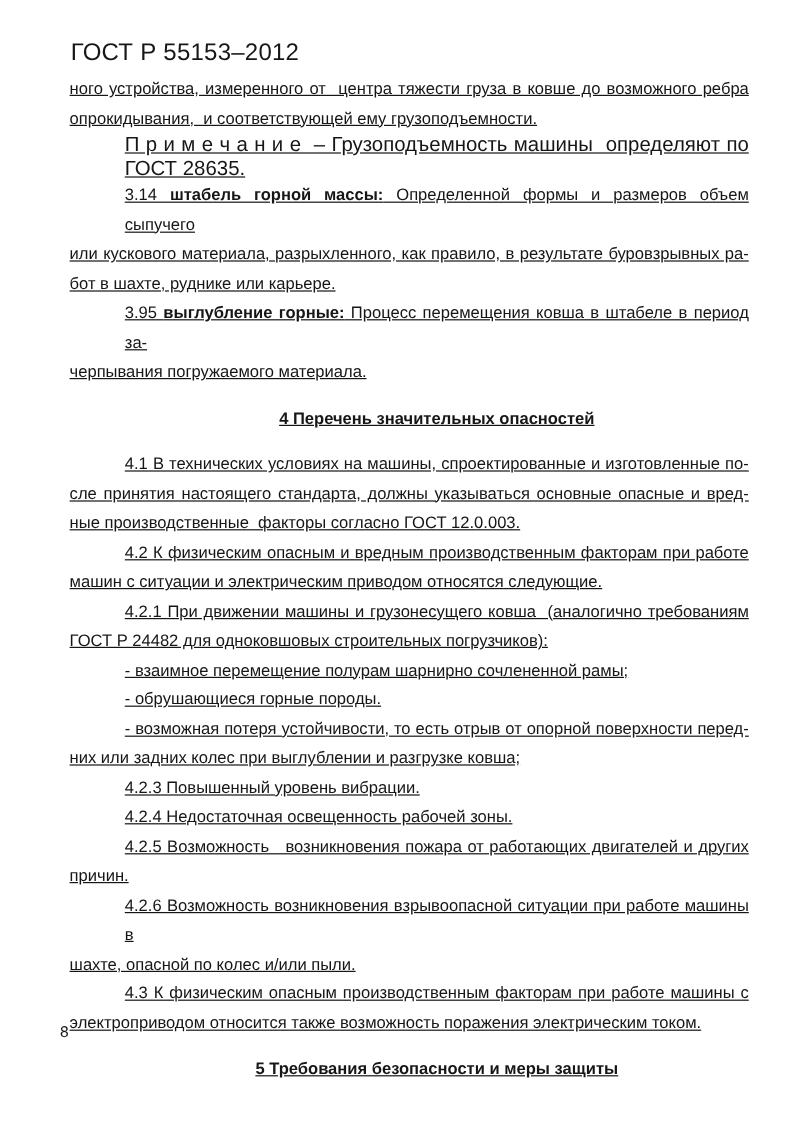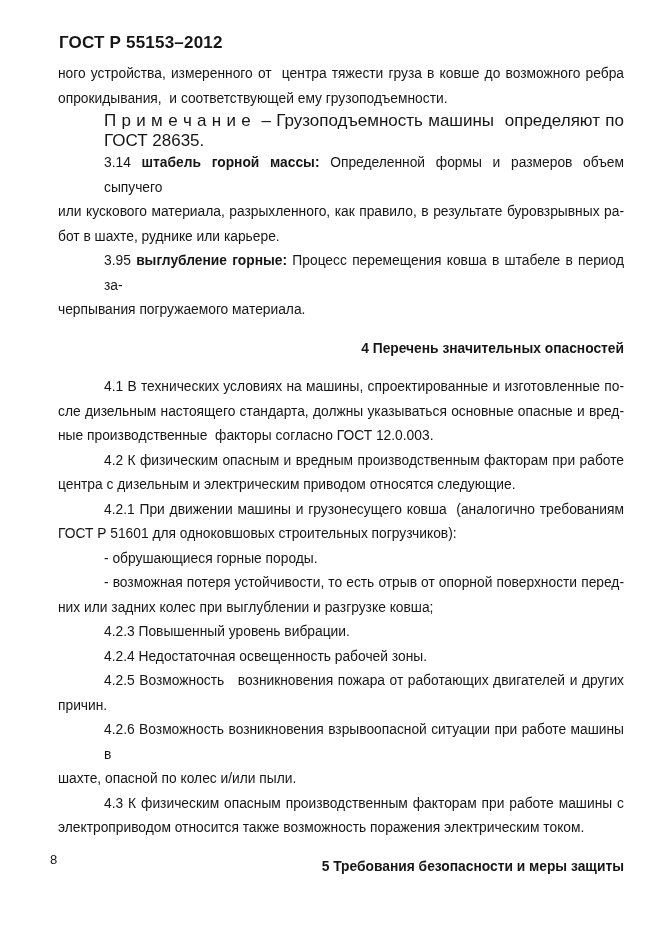--- a/index.html
+++ b/index.html
@@ -9,48 +9,48 @@
     height: 935px;
     background: #ffffff;
     overflow: hidden;
     font-family: "Liberation Sans", sans-serif;
     color: #161616;
   }
   .header-title {
     position: absolute;
     left: 59px;
     top: 33px;
-    font-size: 17px;
-    font-weight: bold;
+    font-size: 20px;
+    font-weight: normal;
     letter-spacing: 0.2px;
     white-space: nowrap;
   }
   .doc-body {
     position: absolute;
     left: 58px;
     top: 62px;
     width: 566px;
     font-size: 13.8px;
     line-height: 24.5px;
   }
   .block { margin: 0; }
-  .line { text-align: justify; }
+  .line { text-align: justify; text-decoration: underline; }
   .line.j { text-align-last: justify; }
   .block.p .line:first-child { padding-left: 46px; }
   .block.p.noindent .line:first-child { padding-left: 0; }
   .block.note {
     font-size: 17px;
     line-height: 20px;
   }
   .block.note .line:first-child { padding-left: 46px; }
   .block.h {
     font-weight: bold;
     margin: 14px 0 14px 0;
   }
-  .block.h .line { padding-left: 46px; text-align: right; }
+  .block.h .line { padding-left: 46px; text-align: center; }
   .b { font-weight: bold; }
   .page-number {
     position: absolute;
     left: 50px;
     top: 852px;
     font-size: 13px;
     color: #161616;
   }
 </style>
 </head>
@@ -74,30 +74,33 @@
       </div>
       <div class="block p">
         <div class="line j"><span>3.95 </span><span class="b">выглубление горные:</span><span> Процесс перемещения ковша в штабеле в период за-</span></div>
         <div class="line"><span>черпывания погружаемого материала.</span></div>
       </div>
       <div class="block h">
         <div class="line"><span>4 Перечень значительных опасностей</span></div>
       </div>
       <div class="block p">
         <div class="line j"><span>4.1 В технических условиях на машины, спроектированные и изготовленные по-</span></div>
-        <div class="line j"><span>сле дизельным настоящего стандарта, должны указываться основные опасные и вред-</span></div>
+        <div class="line j"><span>сле принятия настоящего стандарта, должны указываться основные опасные и вред-</span></div>
         <div class="line"><span>ные производственные&nbsp; факторы согласно ГОСТ 12.0.003.</span></div>
       </div>
       <div class="block p">
         <div class="line j"><span>4.2 К физическим опасным и вредным производственным факторам при работе</span></div>
-        <div class="line"><span>центра с дизельным и электрическим приводом относятся следующие.</span></div>
+        <div class="line"><span>машин с ситуации и электрическим приводом относятся следующие.</span></div>
       </div>
       <div class="block p">
         <div class="line j"><span>4.2.1 При движении машины и грузонесущего ковша&nbsp; (аналогично требованиям</span></div>
-        <div class="line"><span>ГОСТ Р 51601 для одноковшовых строительных погрузчиков):</span></div>
+        <div class="line"><span>ГОСТ Р 24482 для одноковшовых строительных погрузчиков):</span></div>
+      </div>
+      <div class="block p">
+        <div class="line"><span>- взаимное перемещение полурам шарнирно сочлененной рамы;</span></div>
       </div>
       <div class="block p">
         <div class="line"><span>- обрушающиеся горные породы.</span></div>
       </div>
       <div class="block p">
         <div class="line j"><span>- возможная потеря устойчивости, то есть отрыв от опорной поверхности перед-</span></div>
         <div class="line"><span>них или задних колес при выглублении и разгрузке ковша;</span></div>
       </div>
       <div class="block p">
         <div class="line"><span>4.2.3 Повышенный уровень вибрации.</span></div>

